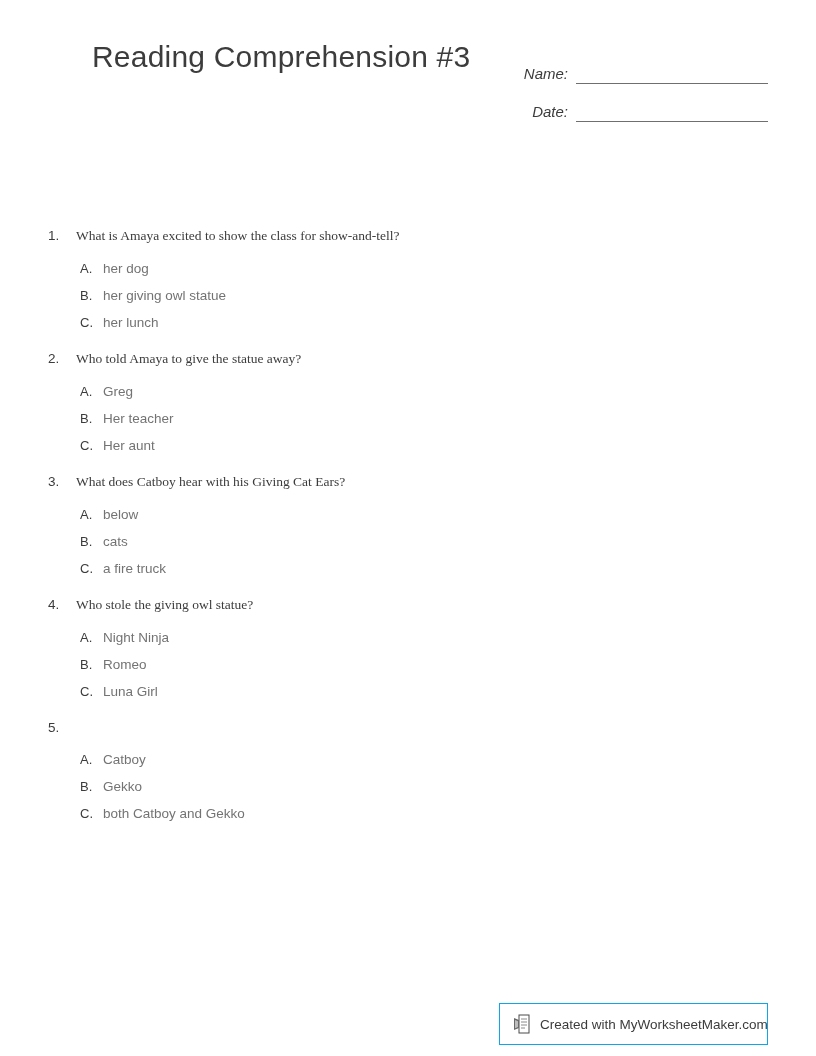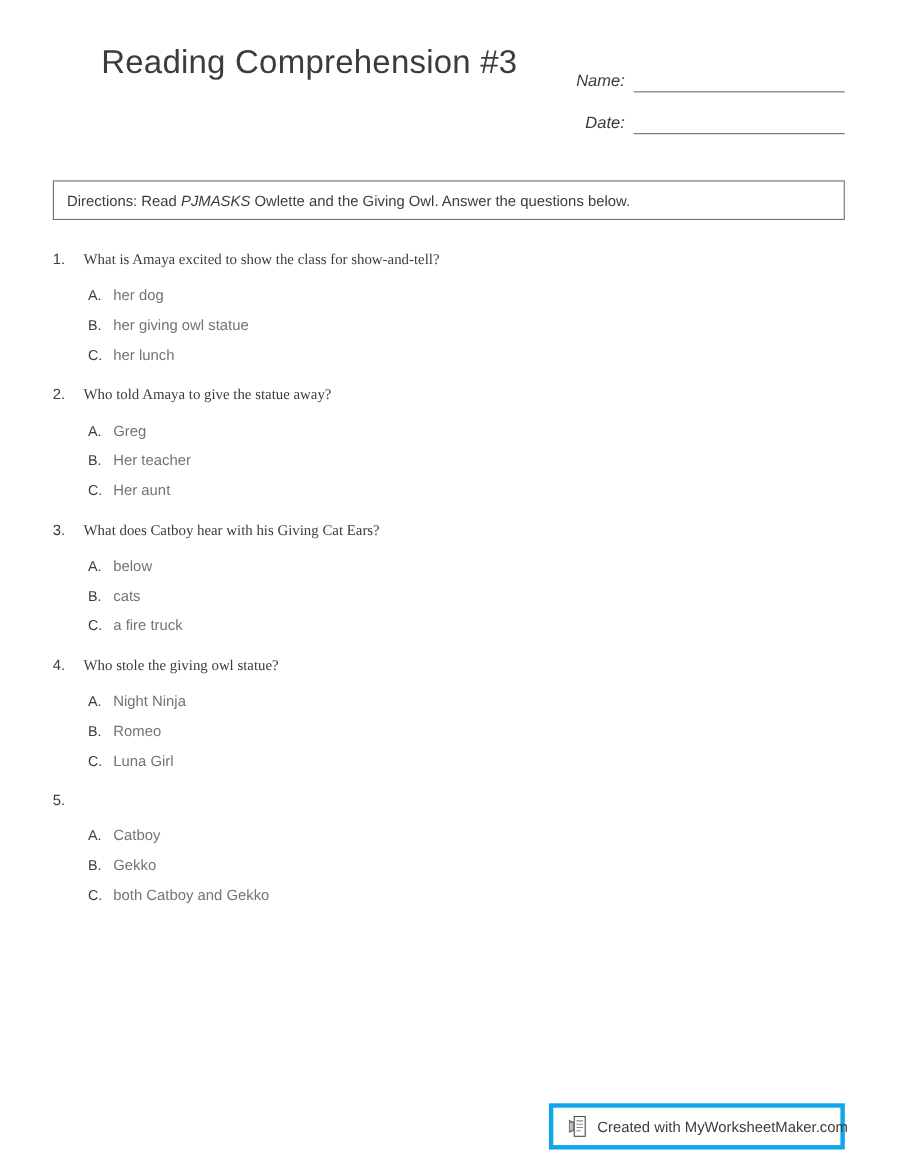--- a/index.html
+++ b/index.html
@@ -131,21 +131,21 @@
     color: #737373;
   }
 
   
   .footer-badge {
     position: absolute;
     left: 499px;
     top: 1003px;
     width: 269px;
     height: 42px;
-    border: 4px solid #0ea5e9;
+    border: 1px solid #0ea5e9;
     box-sizing: border-box;
     display: flex;
     align-items: center;
     padding-left: 14px;
     background: #fff;
   }
   .badge-icon {
     width: 18px;
     height: 20px;
     margin-right: 8px;
@@ -171,25 +171,20 @@
         <span class="field-label">Name:</span>
         <span class="field-line"></span>
       </div>
       <div class="field-row">
         <span class="field-label">Date:</span>
         <span class="field-line"></span>
       </div>
     </div>
   </div>
 
-  <div class="directions">
-    <div class="directions-text">
-      <span>Directions: Read </span><span class="ital">PJMASKS</span><span> Owlette and the Giving Owl. Answer the questions below.</span>
-    </div>
-  </div>
 
   <div class="questions">
 
     <div class="qblock">
       <div class="qrow">
         <span class="qnum">1.</span>
         <span class="qtext">What is Amaya excited to show the class for show-and-tell?</span>
       </div>
       <div class="choice">
         <span class="clabel">A.</span>

